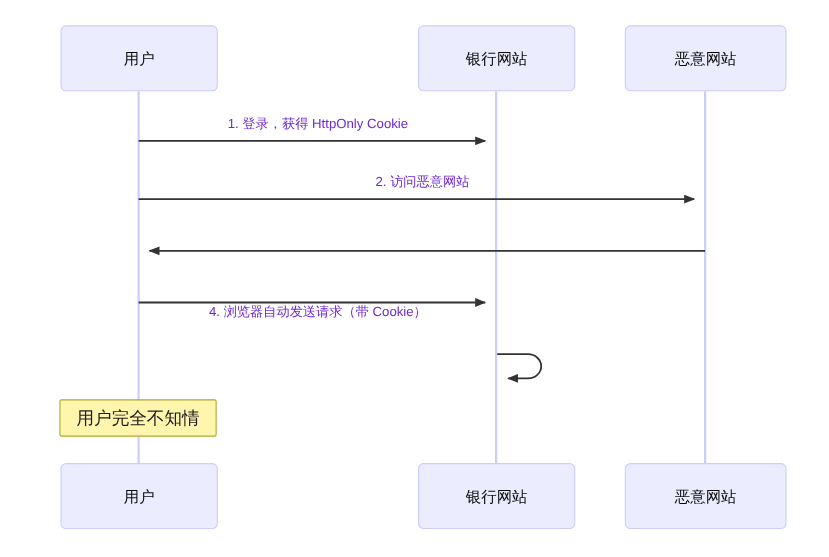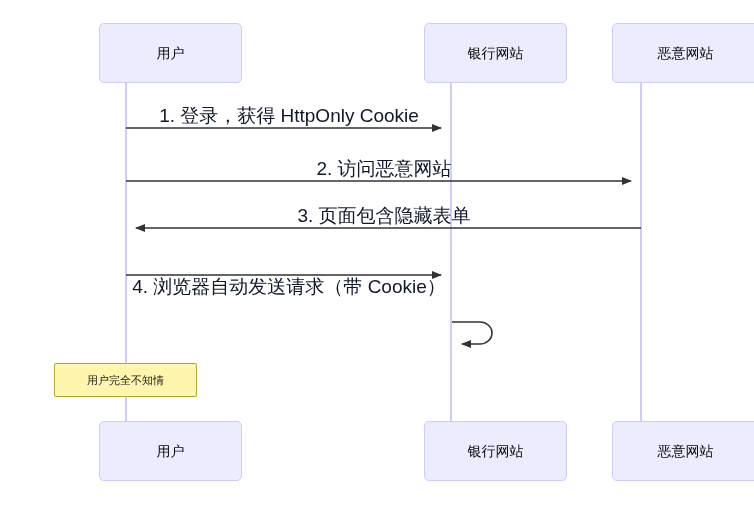--- a/index.html
+++ b/index.html
@@ -33,48 +33,47 @@
     box-sizing: border-box;
     background: #ECECFF;
     border: 1px solid #CCCCFF;
     border-radius: 5px;
     display: flex;
     align-items: center;
     justify-content: center;
     color: #0b0b0b;
     font-size: 14px;
     line-height: 1;
-    margin-left: 44px;
   }
   .participant .plabel {
     display: block;
     white-space: nowrap;
   }
   
   .msg-label {
     position: absolute;
-    font-size: 19px;
-    color: #0f172a;
+    font-size: 12px;
+    color: #6d28d9;
     white-space: nowrap;
     line-height: 1;
   }
   .msg-label.center {
     transform: translateX(-50%);
   }
   
   .note-box {
     position: absolute;
     box-sizing: border-box;
     background: #FFF5AD;
     border: 1px solid #AAAA33;
     border-radius: 2px;
     display: flex;
     align-items: center;
     justify-content: center;
-    font-size: 11px;
+    font-size: 16px;
     color: #1a1a1a;
     white-space: nowrap;
   }
   svg.lines {
     position: absolute;
     left: 0;
     top: 0;
     overflow: visible;
   }
 </style>
@@ -139,20 +138,19 @@
   </div>
   <div class="participant" style="left:380px; top:421px; width:143px; height:60px;">
     <span class="plabel">银行网站</span>
   </div>
   <div class="participant" style="left:568px; top:421px; width:147px; height:60px;">
     <span class="plabel">恶意网站</span>
   </div>
 
   <div class="msg-label center" style="left:289px; top:106px;">1. 登录，获得 HttpOnly Cookie</div>
   <div class="msg-label center" style="left:384px; top:159px;">2. 访问恶意网站</div>
-  <div class="msg-label center" style="left:384px; top:206px;">3. 页面包含隐藏表单</div>
   <div class="msg-label center" style="left:289px; top:253px;margin-top:24px;">4. 浏览器自动发送请求（带 Cookie）</div>
 
   <div class="note-box" style="left:54px; top:363px; width:143px; height:34px;">
     <span>用户完全不知情</span>
   </div>
 
 </div>
 
 </body></html>

